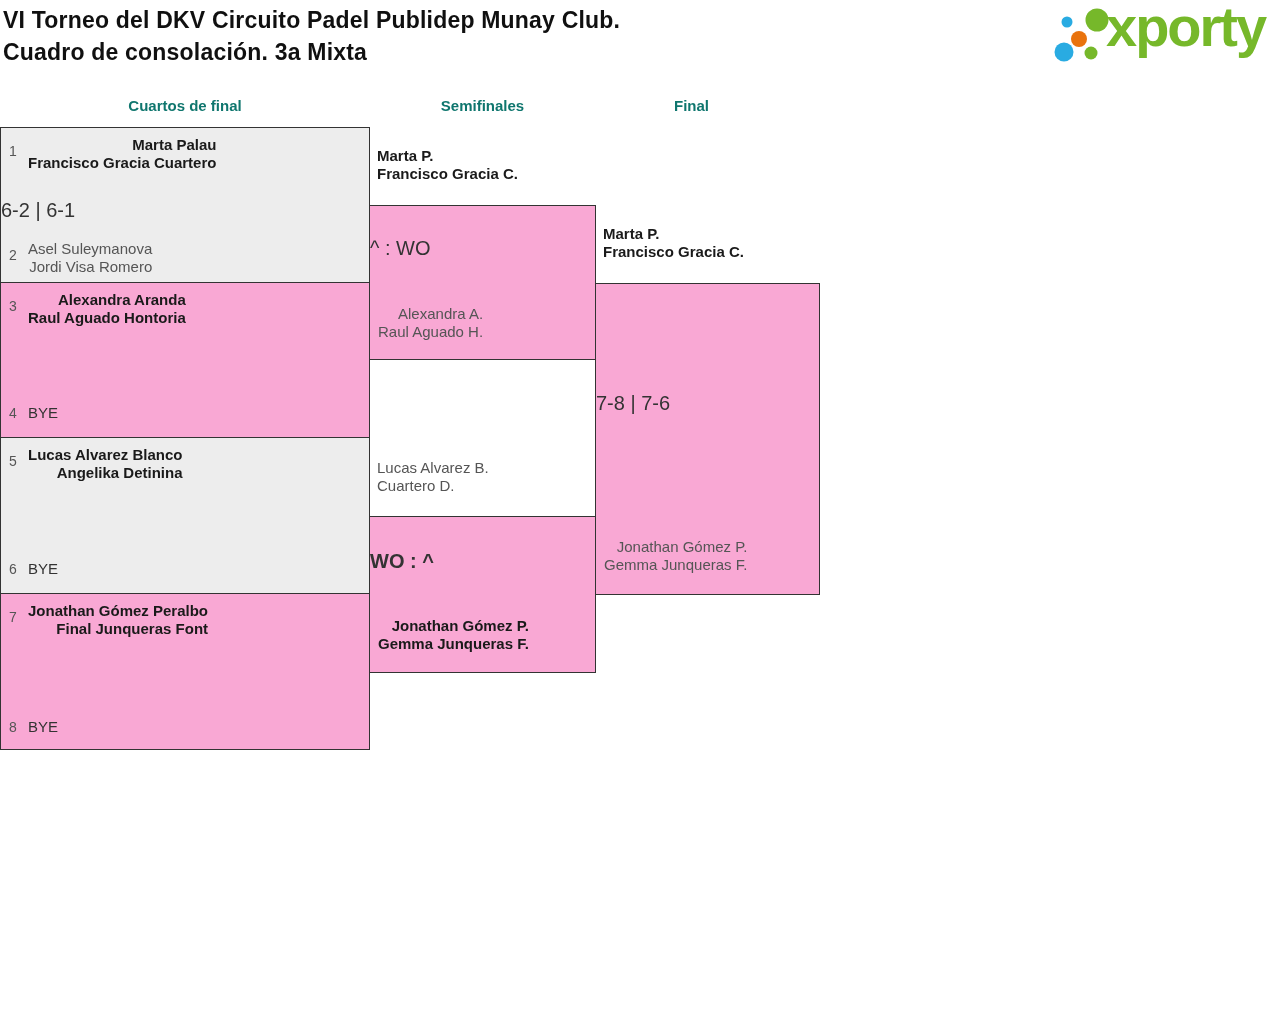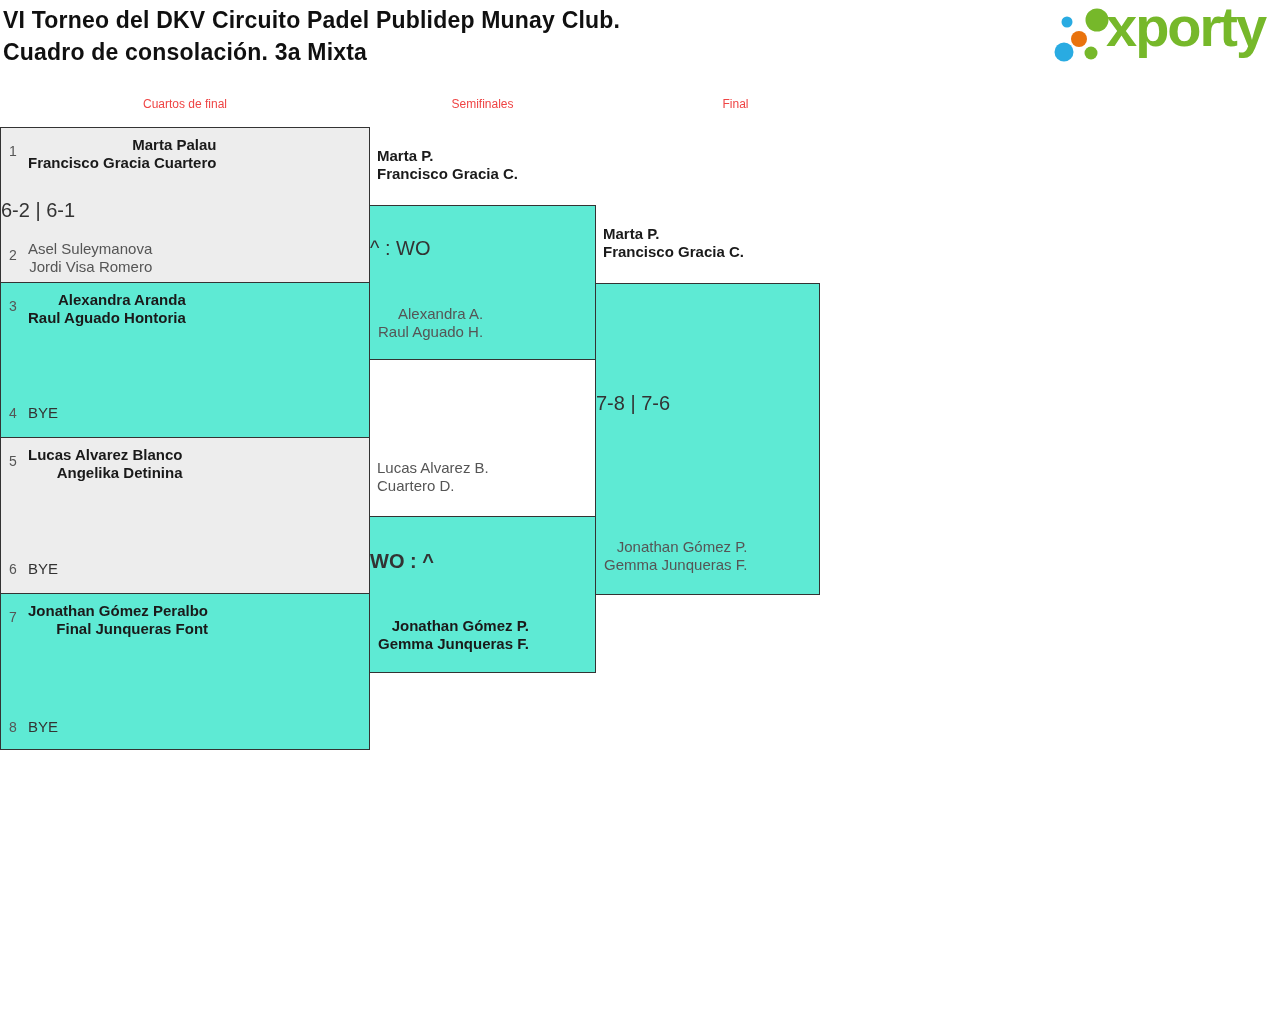--- a/index.html
+++ b/index.html
@@ -23,28 +23,28 @@
   .logo svg { position:absolute; left:0; top:0; }
   .logo .wordmark {
     position:absolute; left:58px; top:-6px;
     font-size:56px; font-weight:700; letter-spacing:-2px;
     color:#76b82a;
   }
 
   
   .round-header {
     position:absolute; top:97px; text-align:center;
-    font-size:12px; font-weight:400; color:#ef4444;
+    font-size:15px; font-weight:700; color:#0f766e;
   }
   .hdr-qf { left:0;   width:370px; }
   .hdr-sf { left:369px; width:227px; }
-  .hdr-f  { left:623px; width:225px; }
+  .hdr-f  { left:579px; width:225px; }
 
   
-  .box { position:absolute; border:1px solid #333; background:#5eead4; }
+  .box { position:absolute; border:1px solid #333; background:#f9a8d4; }
   .box.shaded { background:#ededed; }
 
   .seed { position:absolute; font-size:14px; color:#555; }
   .team { position:absolute; font-size:15px; line-height:17.5px; }
   .team .line { display:block; white-space:nowrap;text-align:right; }
   .winner { color:#1a1a1a; font-weight:600; }
   .loser  { color:#555; font-weight:400; }
   .bye-label { position:absolute; font-size:15px; color:#333; }
 
   .score {

